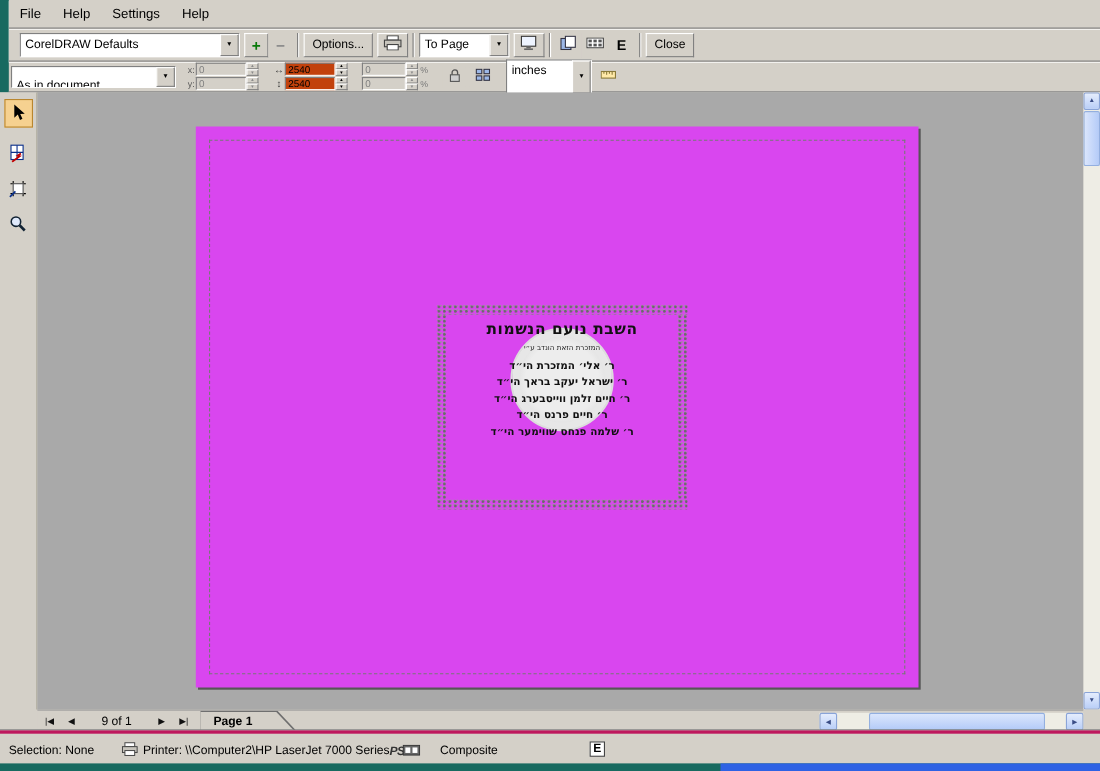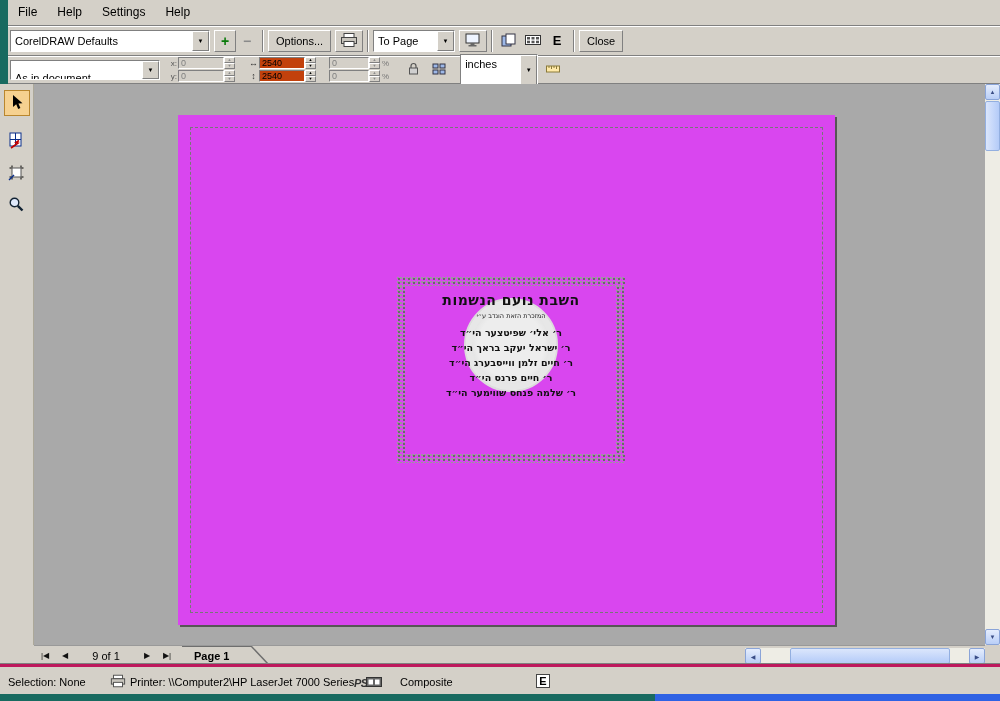--- a/index.html
+++ b/index.html
@@ -13,21 +13,21 @@
   .strip-bottom{position:absolute;left:0;top:694px;width:1000px;height:7px;background:#186a60}
   .strip-bottom .blue{position:absolute;left:655px;top:0;right:0;height:7px;background:#2e62e4}
 
   
   .menubar{position:absolute;left:8px;top:0;width:992px;height:26px;display:flex;align-items:flex-start;
            border-bottom:1px solid #808080;box-shadow:0 1px 0 #fff}
   .menubar span{padding:5px 10px;font-size:12px;cursor:default}
 
   
   .toolbar1{position:absolute;left:8px;top:26px;width:992px;height:30px;display:flex;align-items:center;
-            padding-left:2px;border-bottom:1px solid #808080;box-shadow:0 1px 0 #fff}
+            padding-left:10px;border-bottom:1px solid #808080;box-shadow:0 1px 0 #fff}
   .toolbar2{position:absolute;left:8px;top:56px;width:992px;height:28px;display:flex;align-items:center;
             padding-left:2px;border-bottom:1px solid #808080}
   .combo{display:flex;height:22px;background:#fff;border:1px solid;border-color:#808080 #fff #fff #808080}
   .combo .val{flex:1;padding:4px 4px 0 4px;font-size:11px;white-space:nowrap;overflow:hidden}
   .combo .drop{width:17px;background:#d4d0c8;border:1px solid;border-color:#fff #808080 #808080 #fff;
                display:flex;align-items:center;justify-content:center;font-size:6px}
   .tbtn{height:22px;display:flex;align-items:center;justify-content:center;background:#d4d0c8;
         border:1px solid;border-color:#fff #808080 #808080 #fff;font-size:11px;padding:0 7px;cursor:default}
   .ibtn{width:28px;padding:0}
   .plus{color:#0a7a0a;font-weight:bold;font-size:14px;width:22px}
@@ -321,21 +321,21 @@
       <div class="margin-dash"></div>
       <div class="heb">
         <div class="orn t"></div>
         <div class="orn b"></div>
         <div class="orn l"></div>
         <div class="orn r"></div>
         <div class="seal"></div>
         <div class="heb-content">
           <div class="heb-title">השבת נועם הנשמות</div>
           <div class="heb-ded">המזכרת הזאת הונדב ע״י</div>
-          <div class="heb-name">ר׳ אלי׳ שפיטצער הי״ד</div>
+          <div class="heb-name">ר׳ אלי׳ המזכרת הי״ד</div>
           <div class="heb-name">ר׳ ישראל יעקב בראך הי״ד</div>
           <div class="heb-name">ר׳ חיים זלמן ווייסבערג הי״ד</div>
           <div class="heb-name">ר׳ חיים פרנס הי״ד</div>
           <div class="heb-name">ר׳ שלמה פנחס שווימער הי״ד</div>
         </div>
       </div>
     </div>
   </div>
 
   <div class="vscroll">

